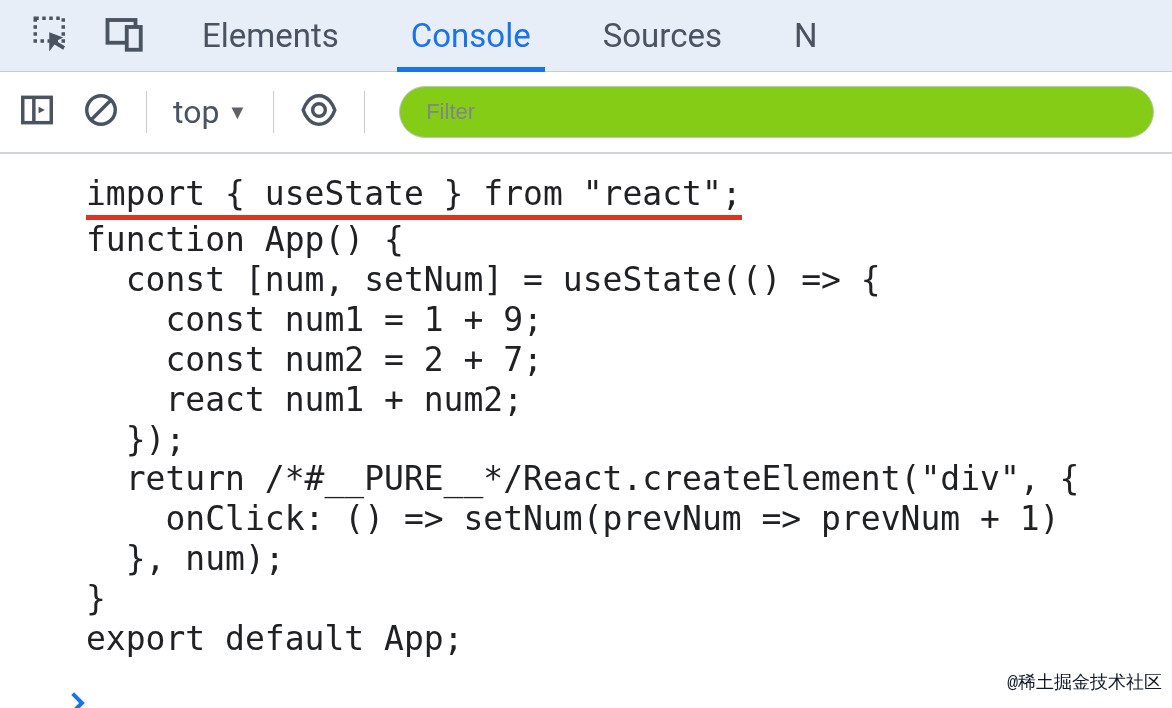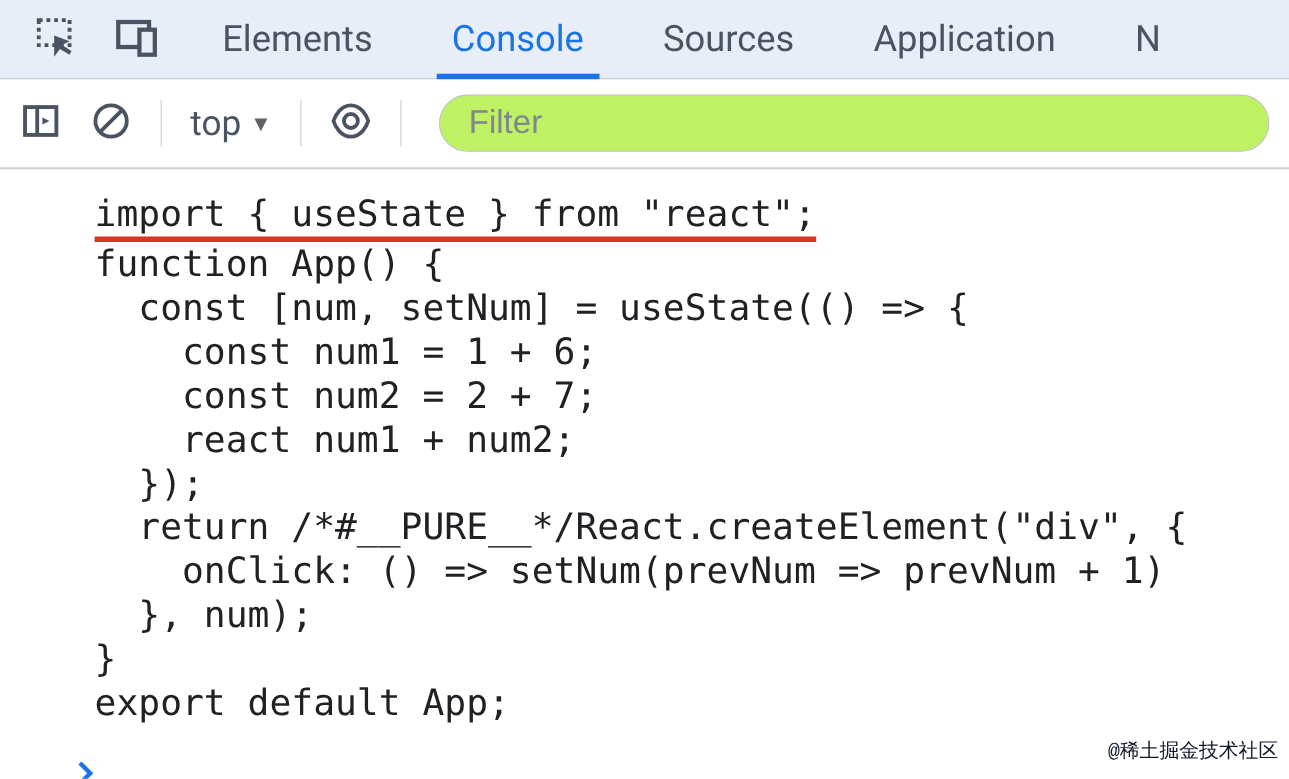--- a/index.html
+++ b/index.html
@@ -91,24 +91,24 @@
     .filter-container {
       flex: 1;
       margin-left: 8px;
     }
     .filter-input {
       width: 100%;
       height: 52px;
       border: 1px solid #c0c4c8;
       border-radius: 26px;
       padding: 0 26px;
-      font-size: 30px;
+      font-size: 22px;
       color: #333;
       outline: none;
-      background: #bef264;
+      background: #84cc16;
     }
     .filter-input::placeholder {
       color: #80868b;
     }
     .console-body {
       padding: 20px 0 0 32px;
       font-family: Menlo, Monaco, Consolas, monospace;
       font-size: 33px;
       line-height: 1.21;
       color: #202124;
@@ -163,23 +163,20 @@
   </div>
   <div class="tabs">
     <div class="tab">
       <span>Elements</span>
     </div>
     <div class="tab active">
       <span>Console</span>
     </div>
     <div class="tab">
       <span>Sources</span>
-    </div>
-    <div class="tab">
-      <span>Application</span>
     </div>
     <div class="tab">
       <span>N</span>
     </div>
   </div>
 </div>
 
 <div class="toolbar">
   <span>
     <svg viewBox="0 0 24 24" fill="none" stroke="#4a5361" stroke-width="2.2">
@@ -209,21 +206,21 @@
   <div class="divider"></div>
   <div class="filter-container">
     <input class="filter-input" type="text" placeholder="Filter" style="">
   </div>
 </div>
 
 <div class="console-body">
   <div class="code-output"><span class="underlined-line">import { useState } from "react";</span>
 <span>function App() {</span>
 <span>  const [num, setNum] = useState(() =&gt; {</span>
-<span>    const num1 = 1 + 6;</span>
+<span>    const num1 = 1 + 9;</span>
 <span>    const num2 = 2 + 7;</span>
 <span>    react num1 + num2;</span>
 <span>  });</span>
 <span>  return /*#__PURE__*/React.createElement("div", {</span>
 <span>    onClick: () =&gt; setNum(prevNum =&gt; prevNum + 1)</span>
 <span>  }, num);</span>
 <span>}</span>
 <span>export default App;</span></div>
   <div class="prompt-row">
     <span class="prompt-chevron">

